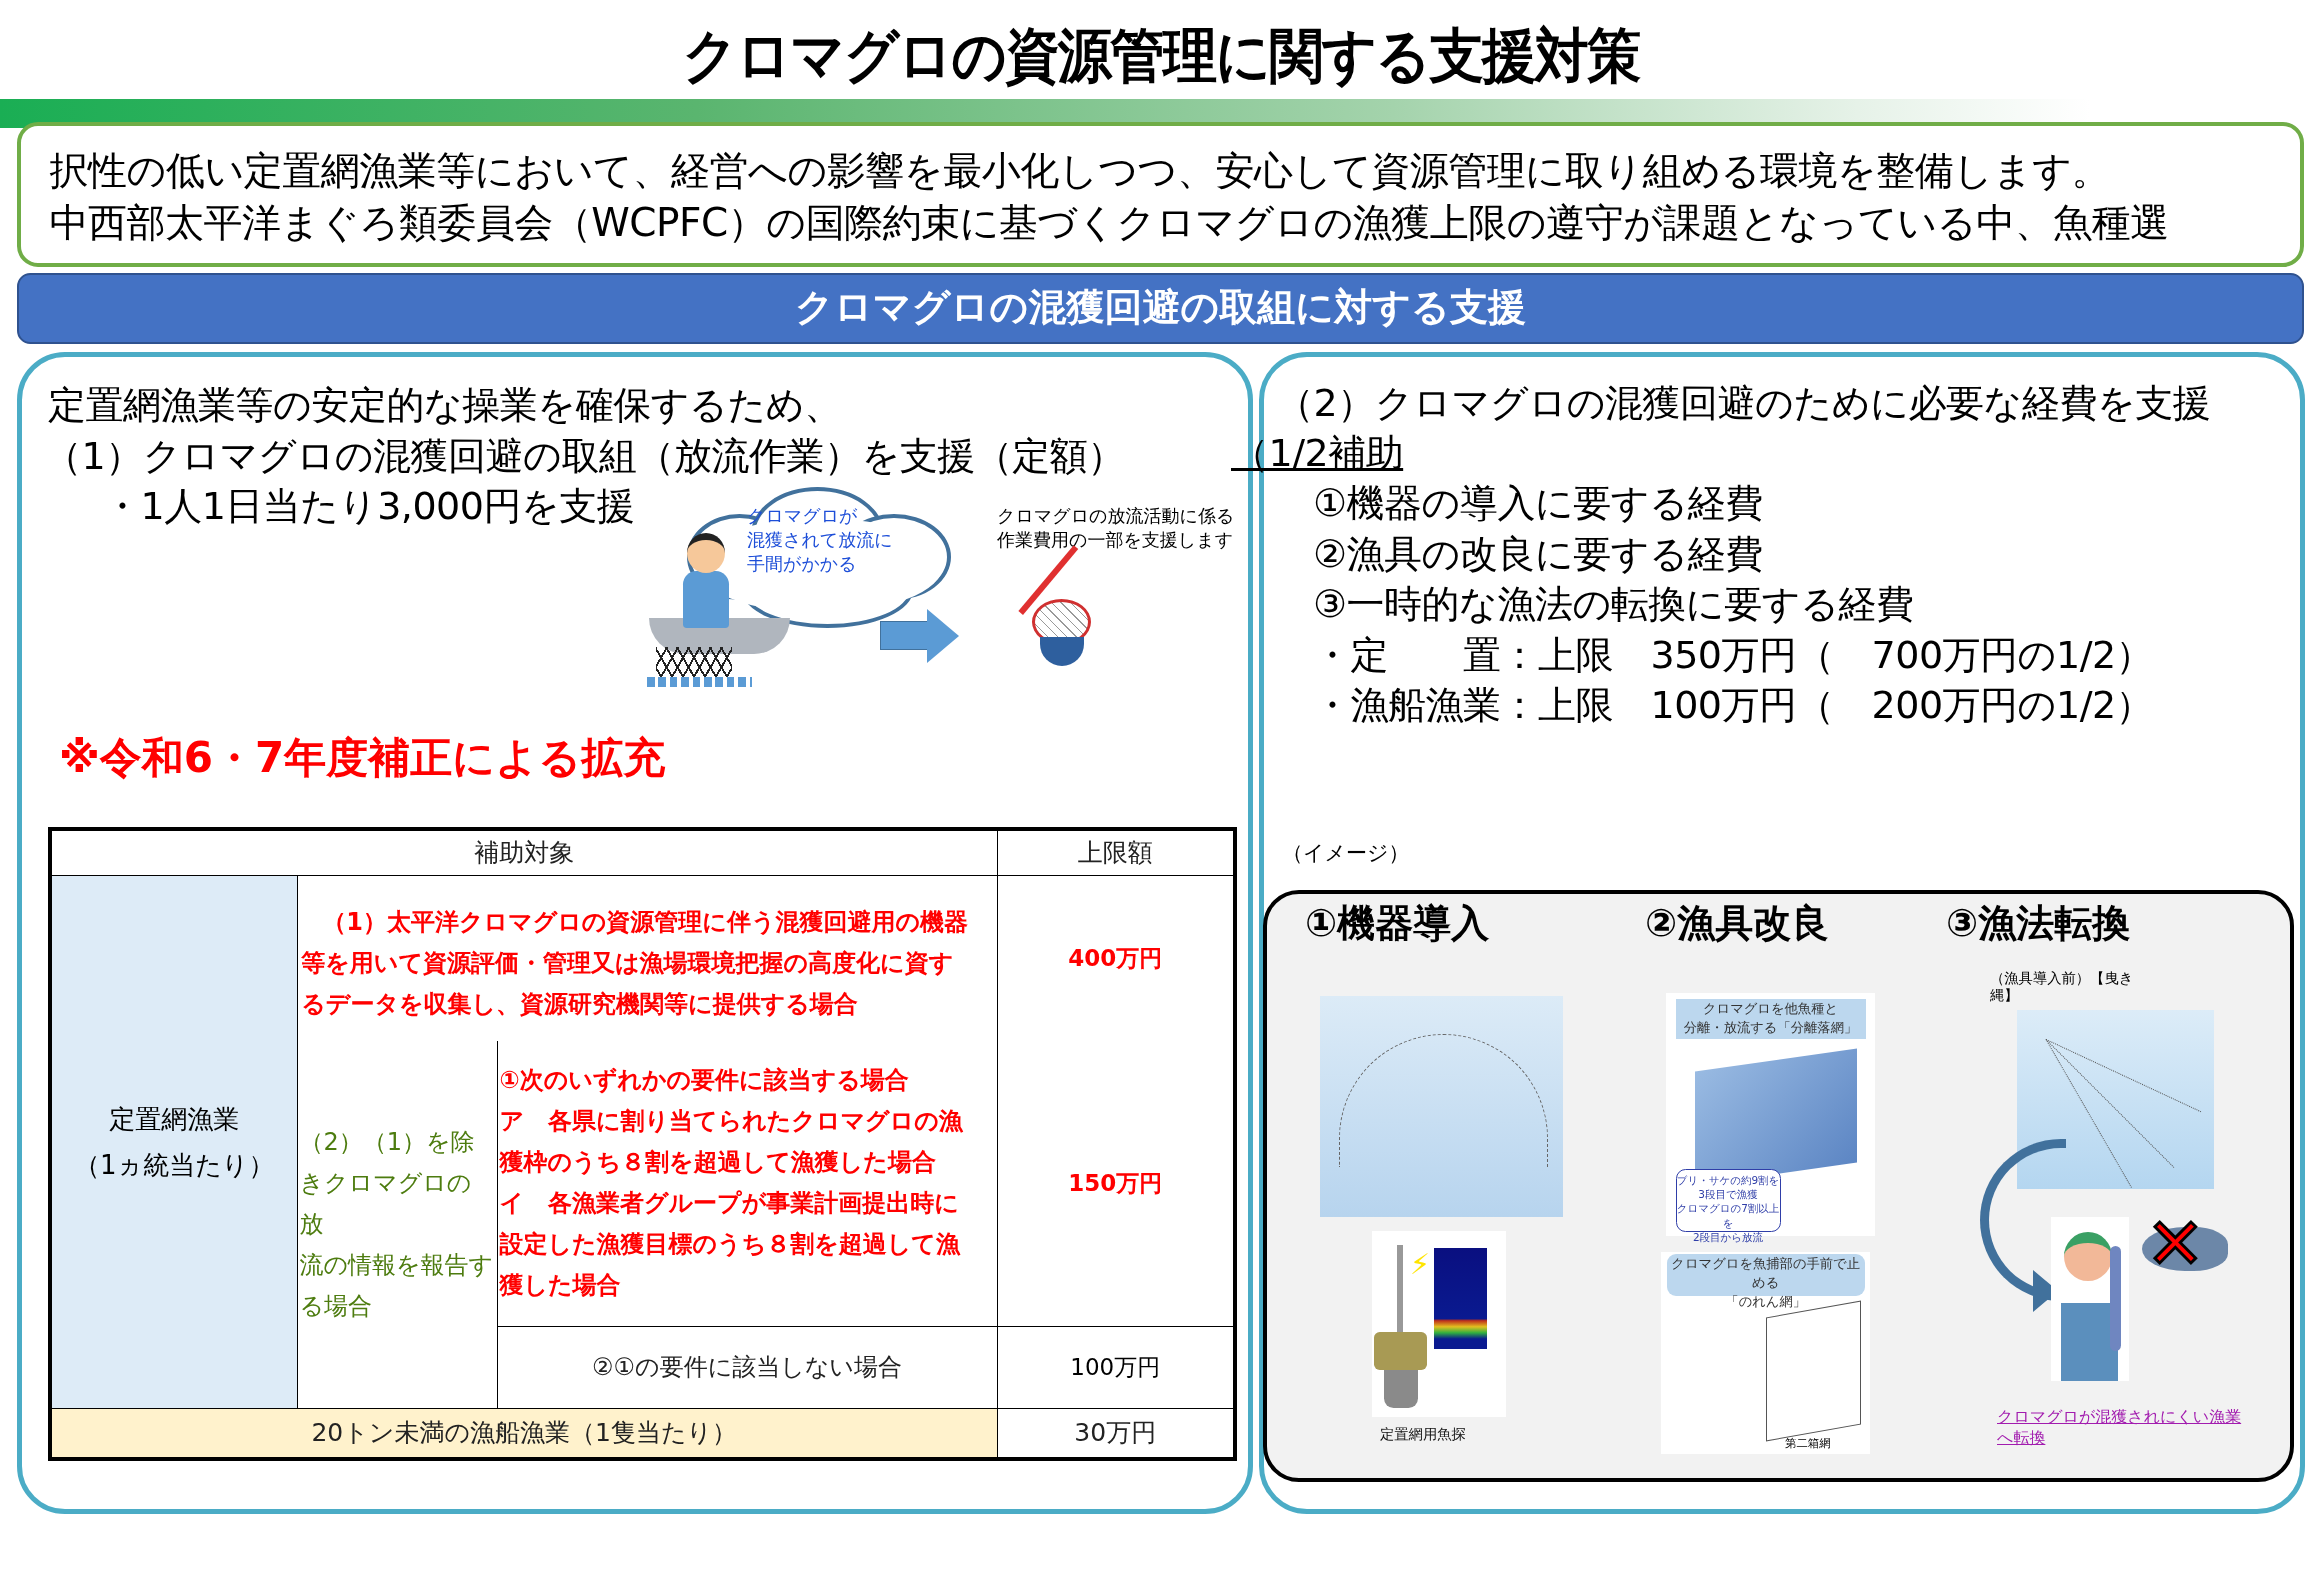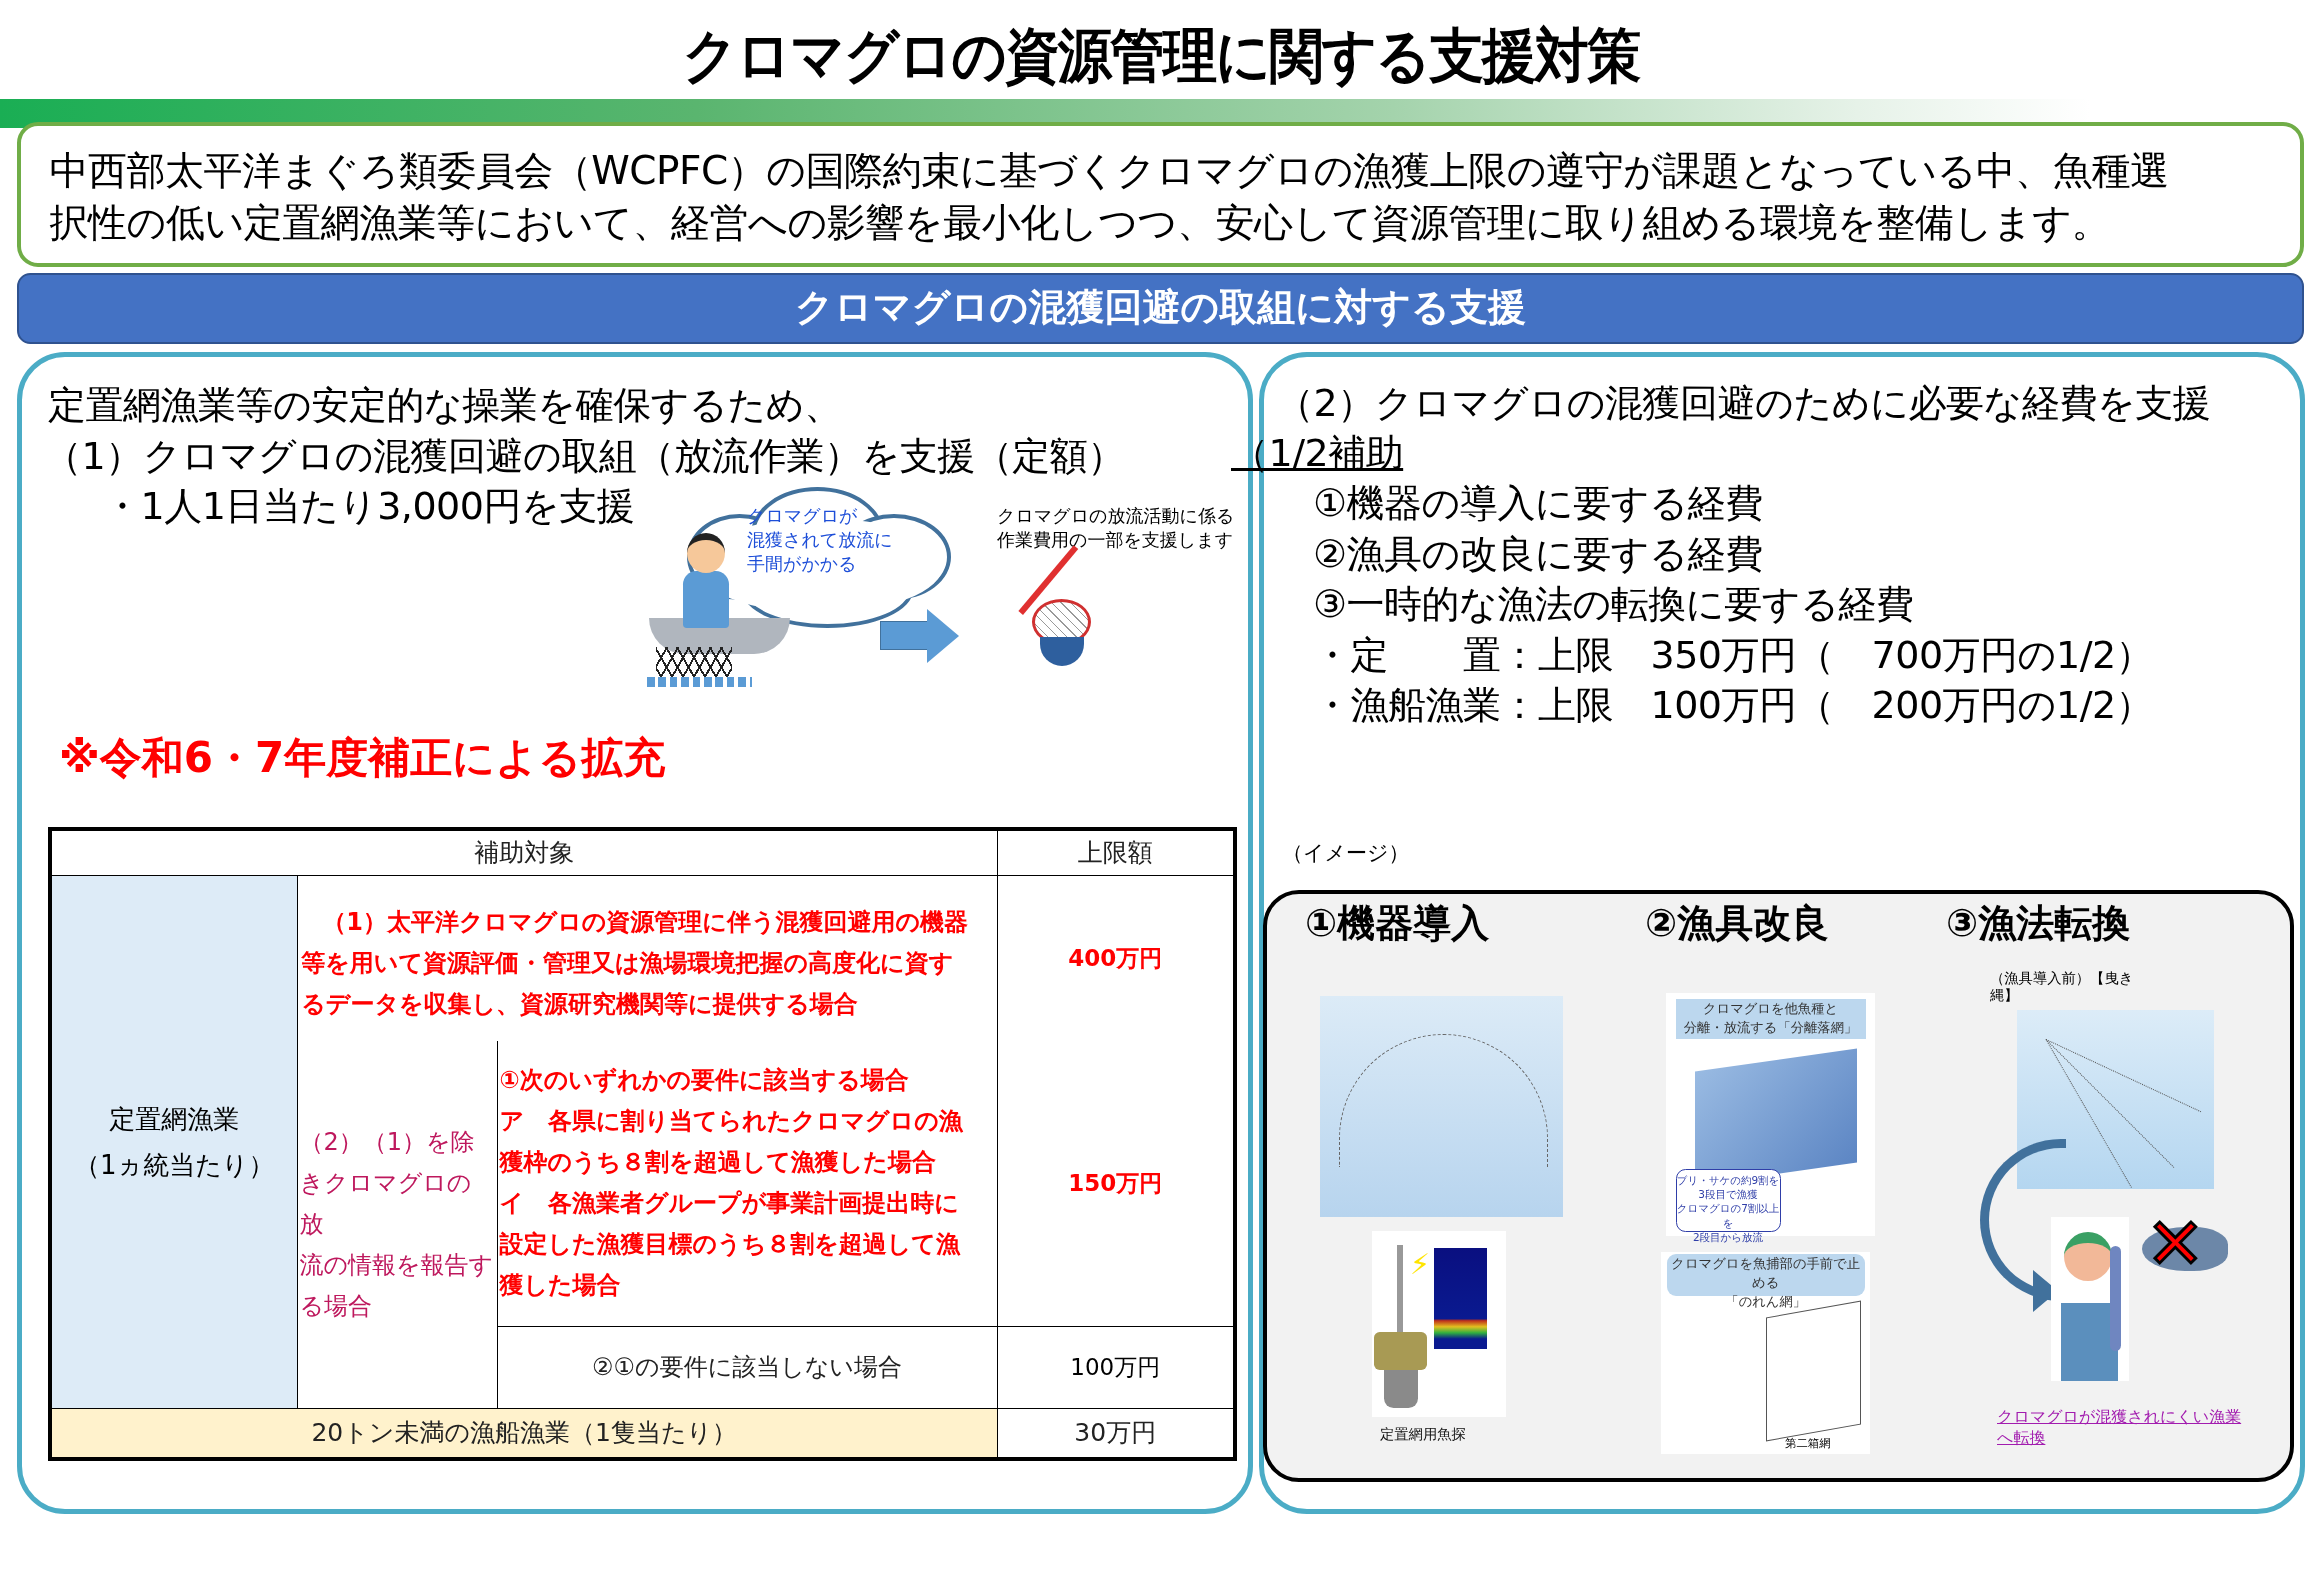--- a/index.html
+++ b/index.html
@@ -58,21 +58,21 @@
   .tbl {
     position: absolute; left: 48px; top: 827px; width: 1189px;
     border-collapse: collapse; border: 4.8px solid #000; font-size: 23px;
   }
   .tbl td { border: 1.9px solid #000; vertical-align: middle; }
   .tbl .hdr td { height: 46px; text-align: center; font-size: 25px; color: #222; }
   .tbl .cat { background: #ddebf7; text-align: center; font-size: 26px; line-height: 46px; width: 247px; border-bottom: 1.9px solid #000; }
   .tbl .red { color: #ff0000; font-weight: bold; font-size: 24px; line-height: 41px; }
   .tbl .amt { text-align: center; width: 238px; font-size: 23px; }
   .tbl .amt.red-amt { color: #ff0000; font-weight: bold; }
-  .tbl .sub { font-size: 24px; line-height: 41px; color: #be185d; width: 200px; padding: 0 1.9px; }
+  .tbl .sub { font-size: 24px; line-height: 41px; color: #4d7c0f; width: 200px; padding: 0 1.9px; }
   .tbl .none-top { border-top: none; }
   .tbl .foot td { background: #fff2cc; height: 51px; text-align: center; font-size: 25px; color: #222; }
   .tbl .foot td.amt { background: #fff; }
 
   
   .rp-text { position: absolute; font-size: 38px; line-height: 50px; white-space: nowrap; letter-spacing: -0.5px; }
   .image-label { position: absolute; left: 1282px; top: 839px; font-size: 21px; }
   .image-box {
     position: absolute; left: 1263px; top: 890px; width: 1031px; height: 592px;
     background: #f2f2f2; border: 4.8px solid #000; border-radius: 36px;
@@ -116,22 +116,22 @@
   .xmark { position: absolute; left: 2146px; top: 1206px; font-size: 70px; color: #ff0000; font-weight: bold; line-height: 76px; -webkit-text-stroke: 2.9px #000; }
   .final-caption { position: absolute; left: 1997px; top: 1406px; font-size: 16px; line-height: 21px; white-space: nowrap; color: #a21caf; text-decoration: underline; }
 </style>
 </head>
 <body>
 
 <div class="title">クロマグロの資源管理に関する支援対策</div>
 <div class="green-bar"></div>
 
 <div class="intro-box">
+  <p>択性の低い定置網漁業等において、経営への影響を最小化しつつ、安心して資源管理に取り組める環境を整備します。</p>
   <p>中西部太平洋まぐろ類委員会（WCPFC）の国際約束に基づくクロマグロの漁獲上限の遵守が課題となっている中、魚種選</p>
-  <p>択性の低い定置網漁業等において、経営への影響を最小化しつつ、安心して資源管理に取り組める環境を整備します。</p>
 </div>
 
 <div class="blue-bar">クロマグロの混獲回避の取組に対する支援</div>
 
 <div class="panel panel-left"></div>
 <div class="lp-text" style="left:48px; top:380px;">定置網漁業等の安定的な操業を確保するため、</div>
 <div class="lp-text" style="left:44px; top:431px;">（1）クロマグロの混獲回避の取組（放流作業）を支援（定額）</div>
 <div class="lp-text" style="left:103px; top:481px;">・1人1日当たり3,000円を支援</div>
 
 <div>

